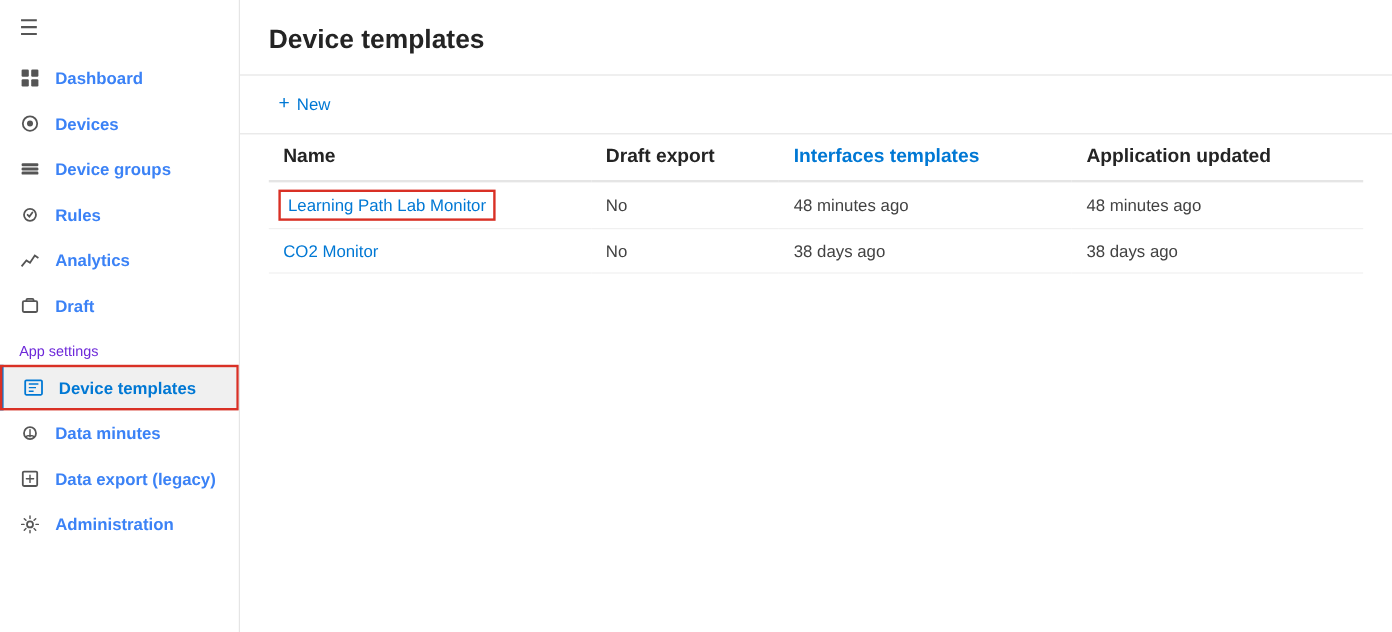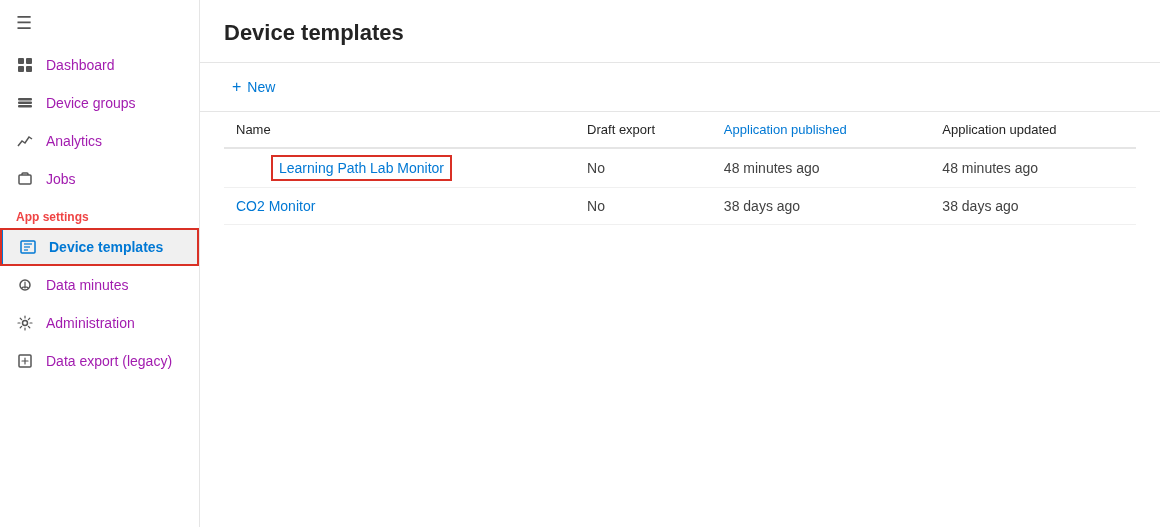--- a/index.html
+++ b/index.html
@@ -25,23 +25,24 @@
       font-size: 18px;
       color: #555;
       cursor: pointer;
     }
     .nav-item {
       display: flex;
       align-items: center;
       gap: 12px;
       padding: 10px 16px;
       cursor: pointer;
-      color: #a21caf;
+      color: #3b82f6;
       text-decoration: none;
       font-size: 14px;
+      font-weight: bold;
     }
     .nav-item.active {
       background: #f0f0f0;
       border-left: 3px solid #0078d4;
       color: #0078d4;
       font-weight: 600;
     }
     .nav-item.active-highlight {
       outline: 2px solid #d93025;
       outline-offset: -2px;
@@ -52,22 +53,22 @@
       display: inline-flex;
       align-items: center;
       justify-content: center;
       font-size: 16px;
       color: #555;
       flex-shrink: 0;
     }
     .section-label {
       padding: 12px 16px 4px 16px;
       font-size: 12px;
-      font-weight: 700;
-      color: #ef4444;
+      font-weight: 400;
+      color: #6d28d9;
       text-transform: none;
     }
 
     
     .main {
       flex: 1;
       display: flex;
       flex-direction: column;
       padding: 0;
       overflow-y: auto;
@@ -98,22 +99,22 @@
       padding: 4px 8px;
     }
 
     
     .table-container { padding: 0 24px; }
     table { width: 100%; border-collapse: collapse; }
     thead tr { border-bottom: 2px solid #e5e5e5; }
     th {
       text-align: left;
       padding: 10px 12px;
-      font-size: 13px;
-      font-weight: 400;
+      font-size: 16px;
+      font-weight: 700;
       color: #242424;
     }
     th.sorted {
       color: #0078d4;
     }
     td {
       padding: 10px 12px;
       font-size: 14px;
       color: #424242;
       border-bottom: 1px solid #f0f0f0;
@@ -121,21 +122,20 @@
     .link-cell {
       color: #0078d4;
       cursor: pointer;
       text-decoration: none;
     }
     .highlighted-row td:first-child .link-cell {
       display: inline-block;
       outline: 2px solid #d93025;
       outline-offset: 2px;
       padding: 1px 4px;
-      margin-left: 39px;
     }
 
     
     .icon-svg { width: 16px; height: 16px; vertical-align: middle; }
   </style>
 </head>
 <body>
 
 <nav class="sidebar">
   <div class="sidebar-header">
@@ -149,43 +149,61 @@
           <rect x="9" y="1" width="6" height="6" rx="1" fill="#555"></rect>
           <rect x="1" y="9" width="6" height="6" rx="1" fill="#555"></rect>
           <rect x="9" y="9" width="6" height="6" rx="1" fill="#555"></rect>
         </svg>
     </span>
     <span>Dashboard</span>
   </a>
   <a class="nav-item">
     <span class="nav-icon">
       <svg class="icon-svg" viewBox="0 0 16 16" fill="none">
+          <circle cx="8" cy="8" r="6" stroke="#555" stroke-width="1.5"></circle>
+          <circle cx="8" cy="8" r="2.5" fill="#555"></circle>
+        </svg>
+    </span>
+    <span>Devices</span>
+  </a>
+  <a class="nav-item">
+    <span class="nav-icon">
+      <svg class="icon-svg" viewBox="0 0 16 16" fill="none">
           <rect x="1" y="3" width="14" height="2.5" rx="1" fill="#555"></rect>
           <rect x="1" y="6.5" width="14" height="2.5" rx="1" fill="#555"></rect>
           <rect x="1" y="10" width="14" height="2.5" rx="1" fill="#555"></rect>
         </svg>
     </span>
     <span>Device groups</span>
   </a>
   <a class="nav-item">
     <span class="nav-icon">
       <svg class="icon-svg" viewBox="0 0 16 16" fill="none">
+          <path d="M3 8a5 5 0 1 0 10 0A5 5 0 0 0 3 8z" stroke="#555" stroke-width="1.5"></path>
+          <path d="M6 8l1.5 1.5L10 6" stroke="#555" stroke-width="1.5" stroke-linecap="round"></path>
+        </svg>
+    </span>
+    <span>Rules</span>
+  </a>
+  <a class="nav-item">
+    <span class="nav-icon">
+      <svg class="icon-svg" viewBox="0 0 16 16" fill="none">
           <polyline points="1,13 5,8 8,10 12,4 15,6" stroke="#555" stroke-width="1.5" fill="none"></polyline>
         </svg>
     </span>
     <span>Analytics</span>
   </a>
   <a class="nav-item">
     <span class="nav-icon">
       <svg class="icon-svg" viewBox="0 0 16 16" fill="none">
           <rect x="2" y="4" width="12" height="9" rx="1" stroke="#555" stroke-width="1.5"></rect>
           <path d="M5 4V3a1 1 0 0 1 1-1h4a1 1 0 0 1 1 1v1" stroke="#555" stroke-width="1.5"></path>
         </svg>
     </span>
-    <span>Jobs</span>
+    <span>Draft</span>
   </a>
 
   <div class="section-label">App settings</div>
 
   <a class="nav-item active active-highlight">
     <span class="nav-icon">
       <svg class="icon-svg" viewBox="0 0 16 16" fill="none">
           <rect x="1" y="2" width="14" height="12" rx="1" stroke="#0078d4" stroke-width="1.5"></rect>
           <line x1="4" y1="5" x2="12" y2="5" stroke="#0078d4" stroke-width="1.2"></line>
           <line x1="4" y1="8" x2="10" y2="8" stroke="#0078d4" stroke-width="1.2"></line>
@@ -199,54 +217,54 @@
       <svg class="icon-svg" viewBox="0 0 16 16" fill="none">
           <circle cx="8" cy="8" r="5" stroke="#555" stroke-width="1.5"></circle>
           <path d="M8 5v6M5 11c0-1.5 6-1.5 6 0" stroke="#555" stroke-width="1.2" stroke-linecap="round"></path>
         </svg>
     </span>
     <span>Data minutes</span>
   </a>
   <a class="nav-item">
     <span class="nav-icon">
       <svg class="icon-svg" viewBox="0 0 16 16" fill="none">
+          <rect x="2" y="2" width="12" height="12" rx="1" stroke="#555" stroke-width="1.5"></rect>
+          <path d="M5 8h6M8 5v6" stroke="#555" stroke-width="1.2" stroke-linecap="round"></path>
+        </svg>
+    </span>
+    <span>Data export (legacy)</span>
+  </a>
+  <a class="nav-item">
+    <span class="nav-icon">
+      <svg class="icon-svg" viewBox="0 0 16 16" fill="none">
           <circle cx="8" cy="8" r="2.5" stroke="#555" stroke-width="1.5"></circle>
           <path d="M8 1v2M8 13v2M1 8h2M13 8h2M3.22 3.22l1.41 1.41M11.37 11.37l1.41 1.41M3.22 12.78l1.41-1.41M11.37 4.63l1.41-1.41" stroke="#555" stroke-width="1.2" stroke-linecap="round"></path>
         </svg>
     </span>
     <span>Administration</span>
-  </a>
-  <a class="nav-item">
-    <span class="nav-icon">
-      <svg class="icon-svg" viewBox="0 0 16 16" fill="none">
-          <rect x="2" y="2" width="12" height="12" rx="1" stroke="#555" stroke-width="1.5"></rect>
-          <path d="M5 8h6M8 5v6" stroke="#555" stroke-width="1.2" stroke-linecap="round"></path>
-        </svg>
-    </span>
-    <span>Data export (legacy)</span>
   </a>
 </nav>
 
 <main class="main">
   <div class="page-title">Device templates</div>
 
   <div class="toolbar">
     <button class="new-button">
       <span style="font-size:16px; font-weight:400; line-height:1;">+</span>
       <span>New</span>
     </button>
   </div>
 
   <div class="table-container">
     <table>
       <thead>
         <tr>
           <th>Name</th>
           <th>Draft export</th>
-          <th class="sorted">Application published</th>
+          <th class="sorted">Interfaces templates</th>
           <th>Application updated</th>
         </tr>
       </thead>
       <tbody>
         <tr class="highlighted-row">
           <td>
             <a class="link-cell">Learning Path Lab Monitor</a>
           </td>
           <td>No</td>
           <td>48 minutes ago</td>

